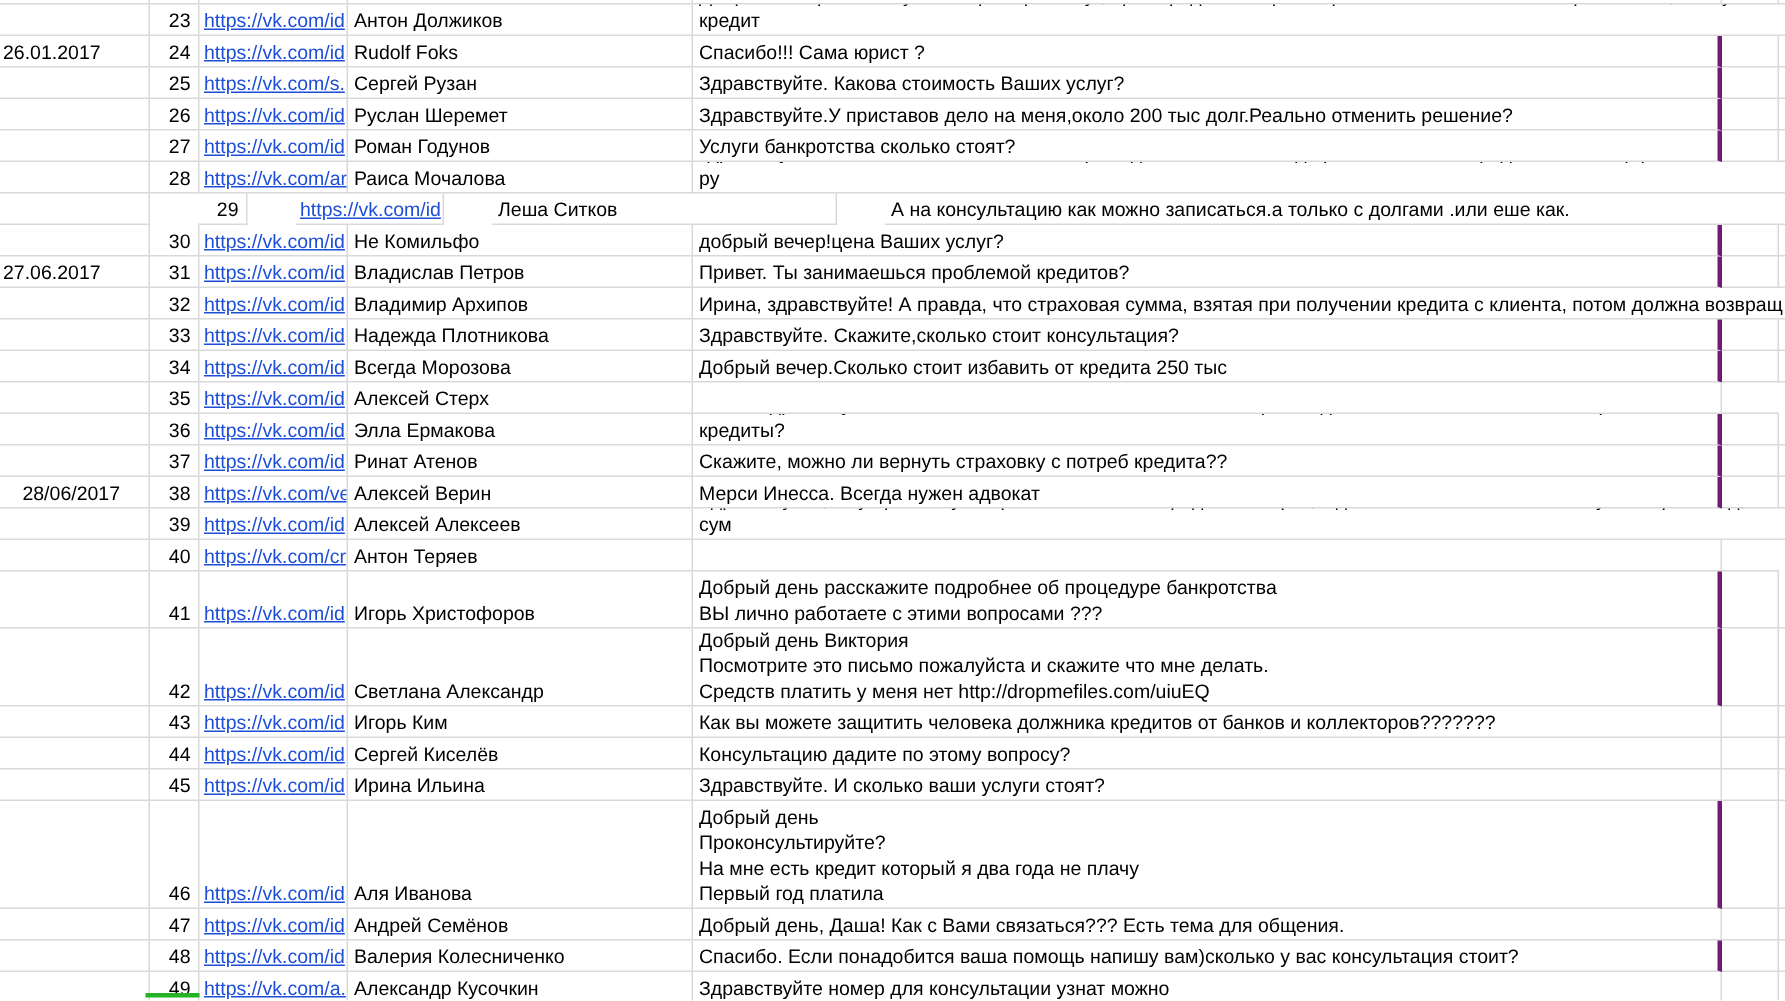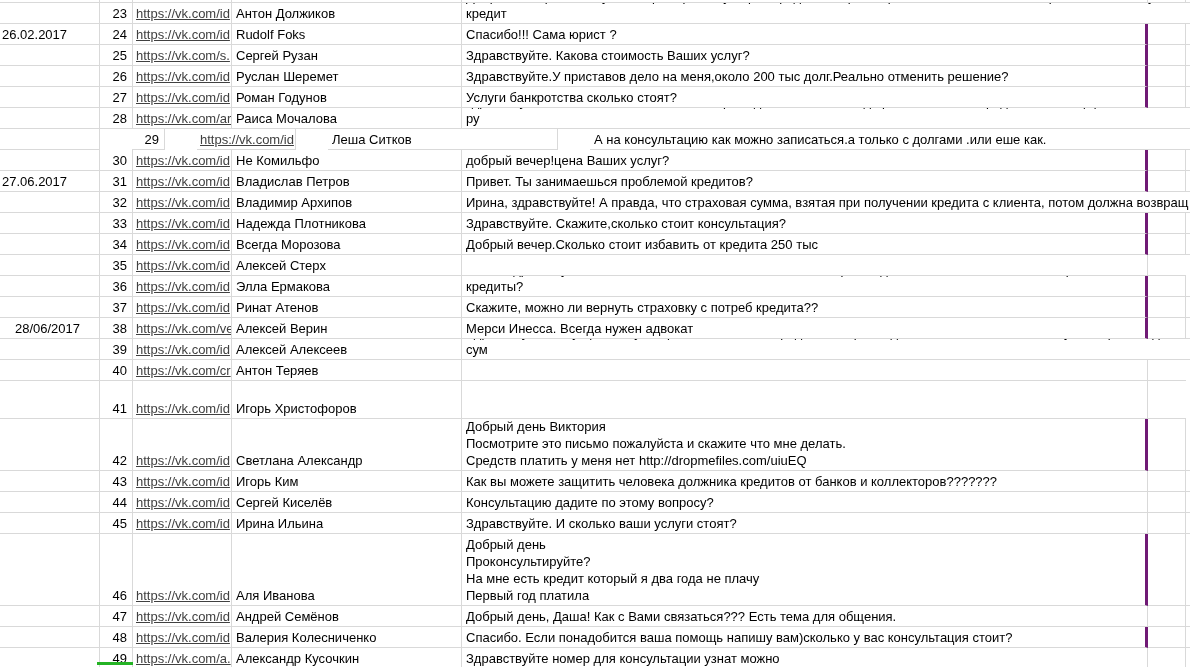--- a/index.html
+++ b/index.html
@@ -20,21 +20,21 @@
     overflow:hidden;white-space:nowrap;
     line-height:17px;
   }
   .cell > span{padding-bottom:1px;}
   .c-date > span{padding-left:2px;}
   .c-date.right{justify-content:center;}
   .c-date.right > span{padding-left:0;padding-right:4px;}
   .c-num{justify-content:flex-end;}
   .c-num > span{padding-right:5px;}
   .c-link > span{padding-left:3px;}
-  .c-link a{color:#404040;text-decoration:underline;white-space:nowrap;}
+  .c-link a{color:#1d4ed8;text-decoration:underline;white-space:nowrap;}
   .c-name > span{padding-left:4px;}
   .c-msg > span{padding-left:4px;white-space:pre-line;}
   .row.overflow .c-msg{grid-column:5 / 8;border-right:none;}
   .row.blackborder .c-msg{border-right:3px solid #701a75;}
   .lastcol{border-right:none;}
   .sliver .cell{border-bottom:1px solid var(--gl);height:3px;}
   .selection-line{position:absolute;pointer-events:none;}
 </style>
 </head>
 <body>
@@ -66,21 +66,21 @@
           <span>Антон Должиков</span>
         </div>
     <div class="cell c-msg">
           <span>Добрый вечер ! Хотел узнать про страховку , брал кредит 400т.р. И страховка составила 80.000 р на 5 лет , плачу кредит</span>
         </div>
 
   </div>
 
   <div class="row blackborder" style="height: 21px;">
     <div class="cell c-date">
-          <span>26.02.2017</span>
+          <span>26.01.2017</span>
         </div>
     <div class="cell c-num">
           <span>24</span>
         </div>
     <div class="cell c-link">
           <span><a href="#">https://vk.com/id</a></span>
         </div>
     <div class="cell c-name">
           <span>Rudolf Foks</span>
         </div>
@@ -407,20 +407,24 @@
           <span></span>
         </div>
     <div class="cell c-num">
           <span>41</span>
         </div>
     <div class="cell c-link">
           <span><a href="#">https://vk.com/id</a></span>
         </div>
     <div class="cell c-name">
           <span>Игорь Христофоров</span>
+        </div>
+    <div class="cell c-msg">
+          <span>Добрый день расскажите подробнее об процедуре банкротства
+ВЫ лично работаете с этими вопросами ???</span>
         </div>
     <div class="cell c-extra"></div>
     <div class="cell lastcol c-edge"></div>
   </div>
 
   <div class="row blackborder" style="height: 52px;">
     <div class="cell c-date">
           <span></span>
         </div>
     <div class="cell c-num">

